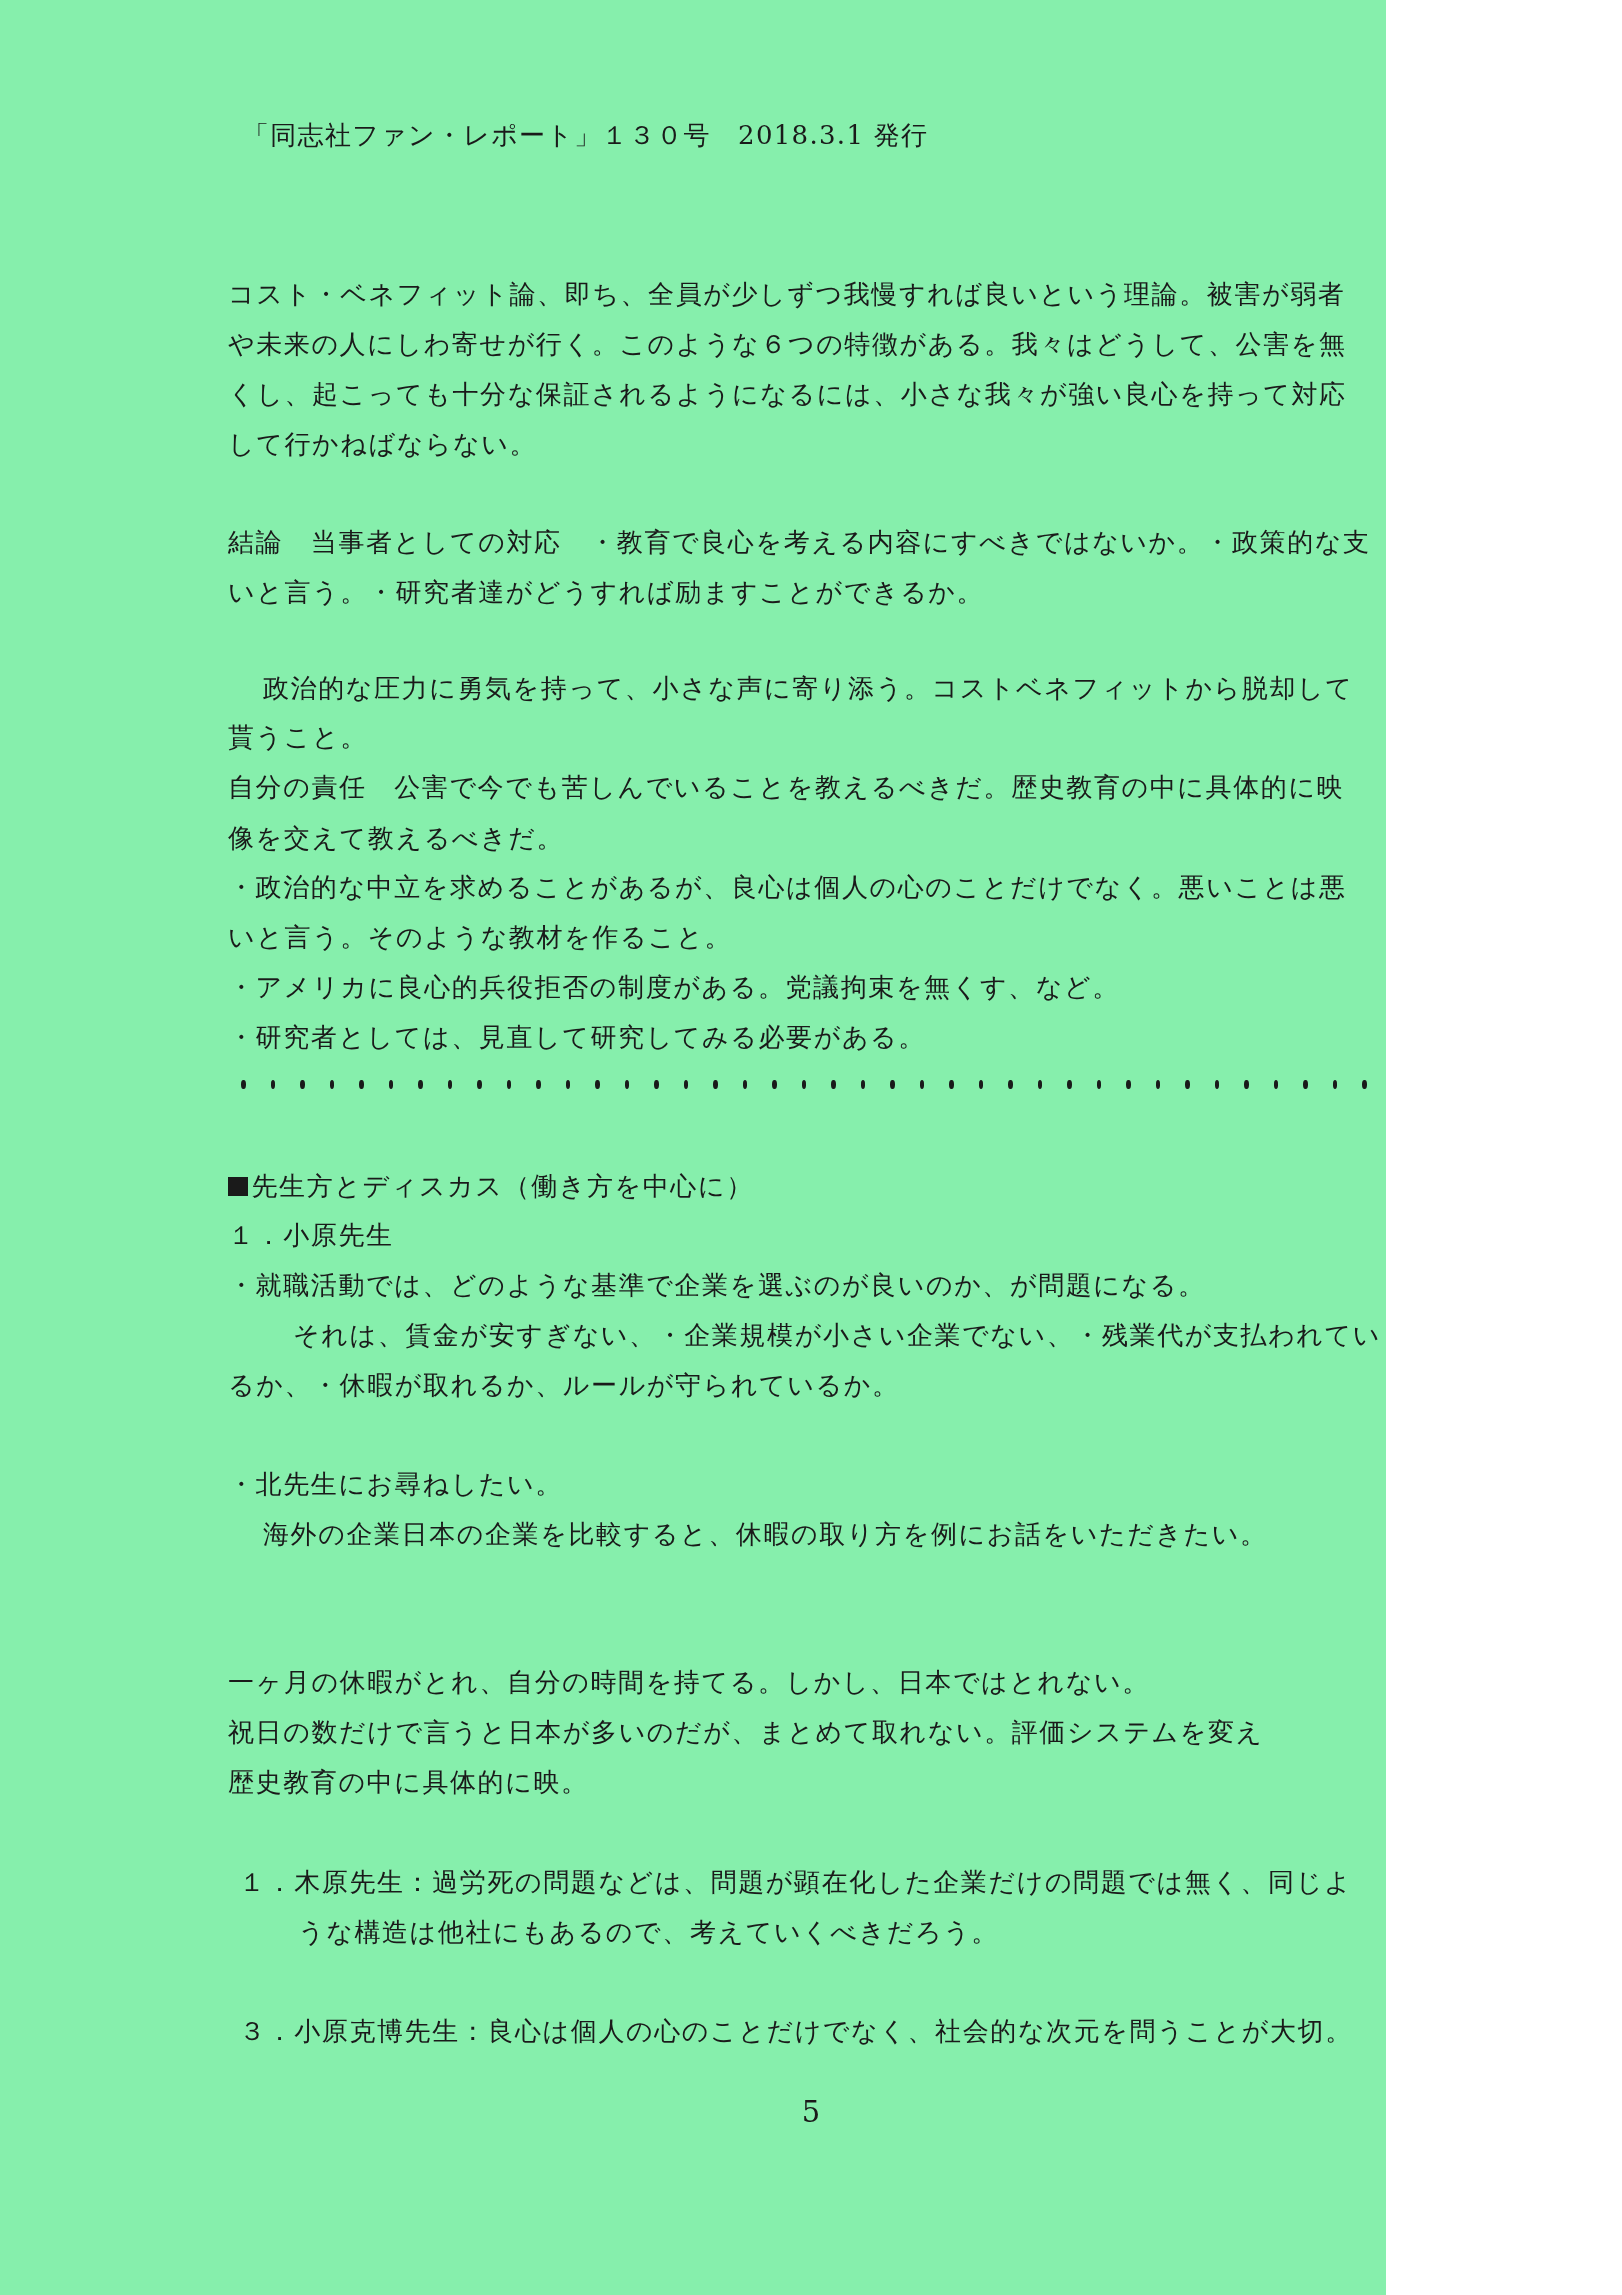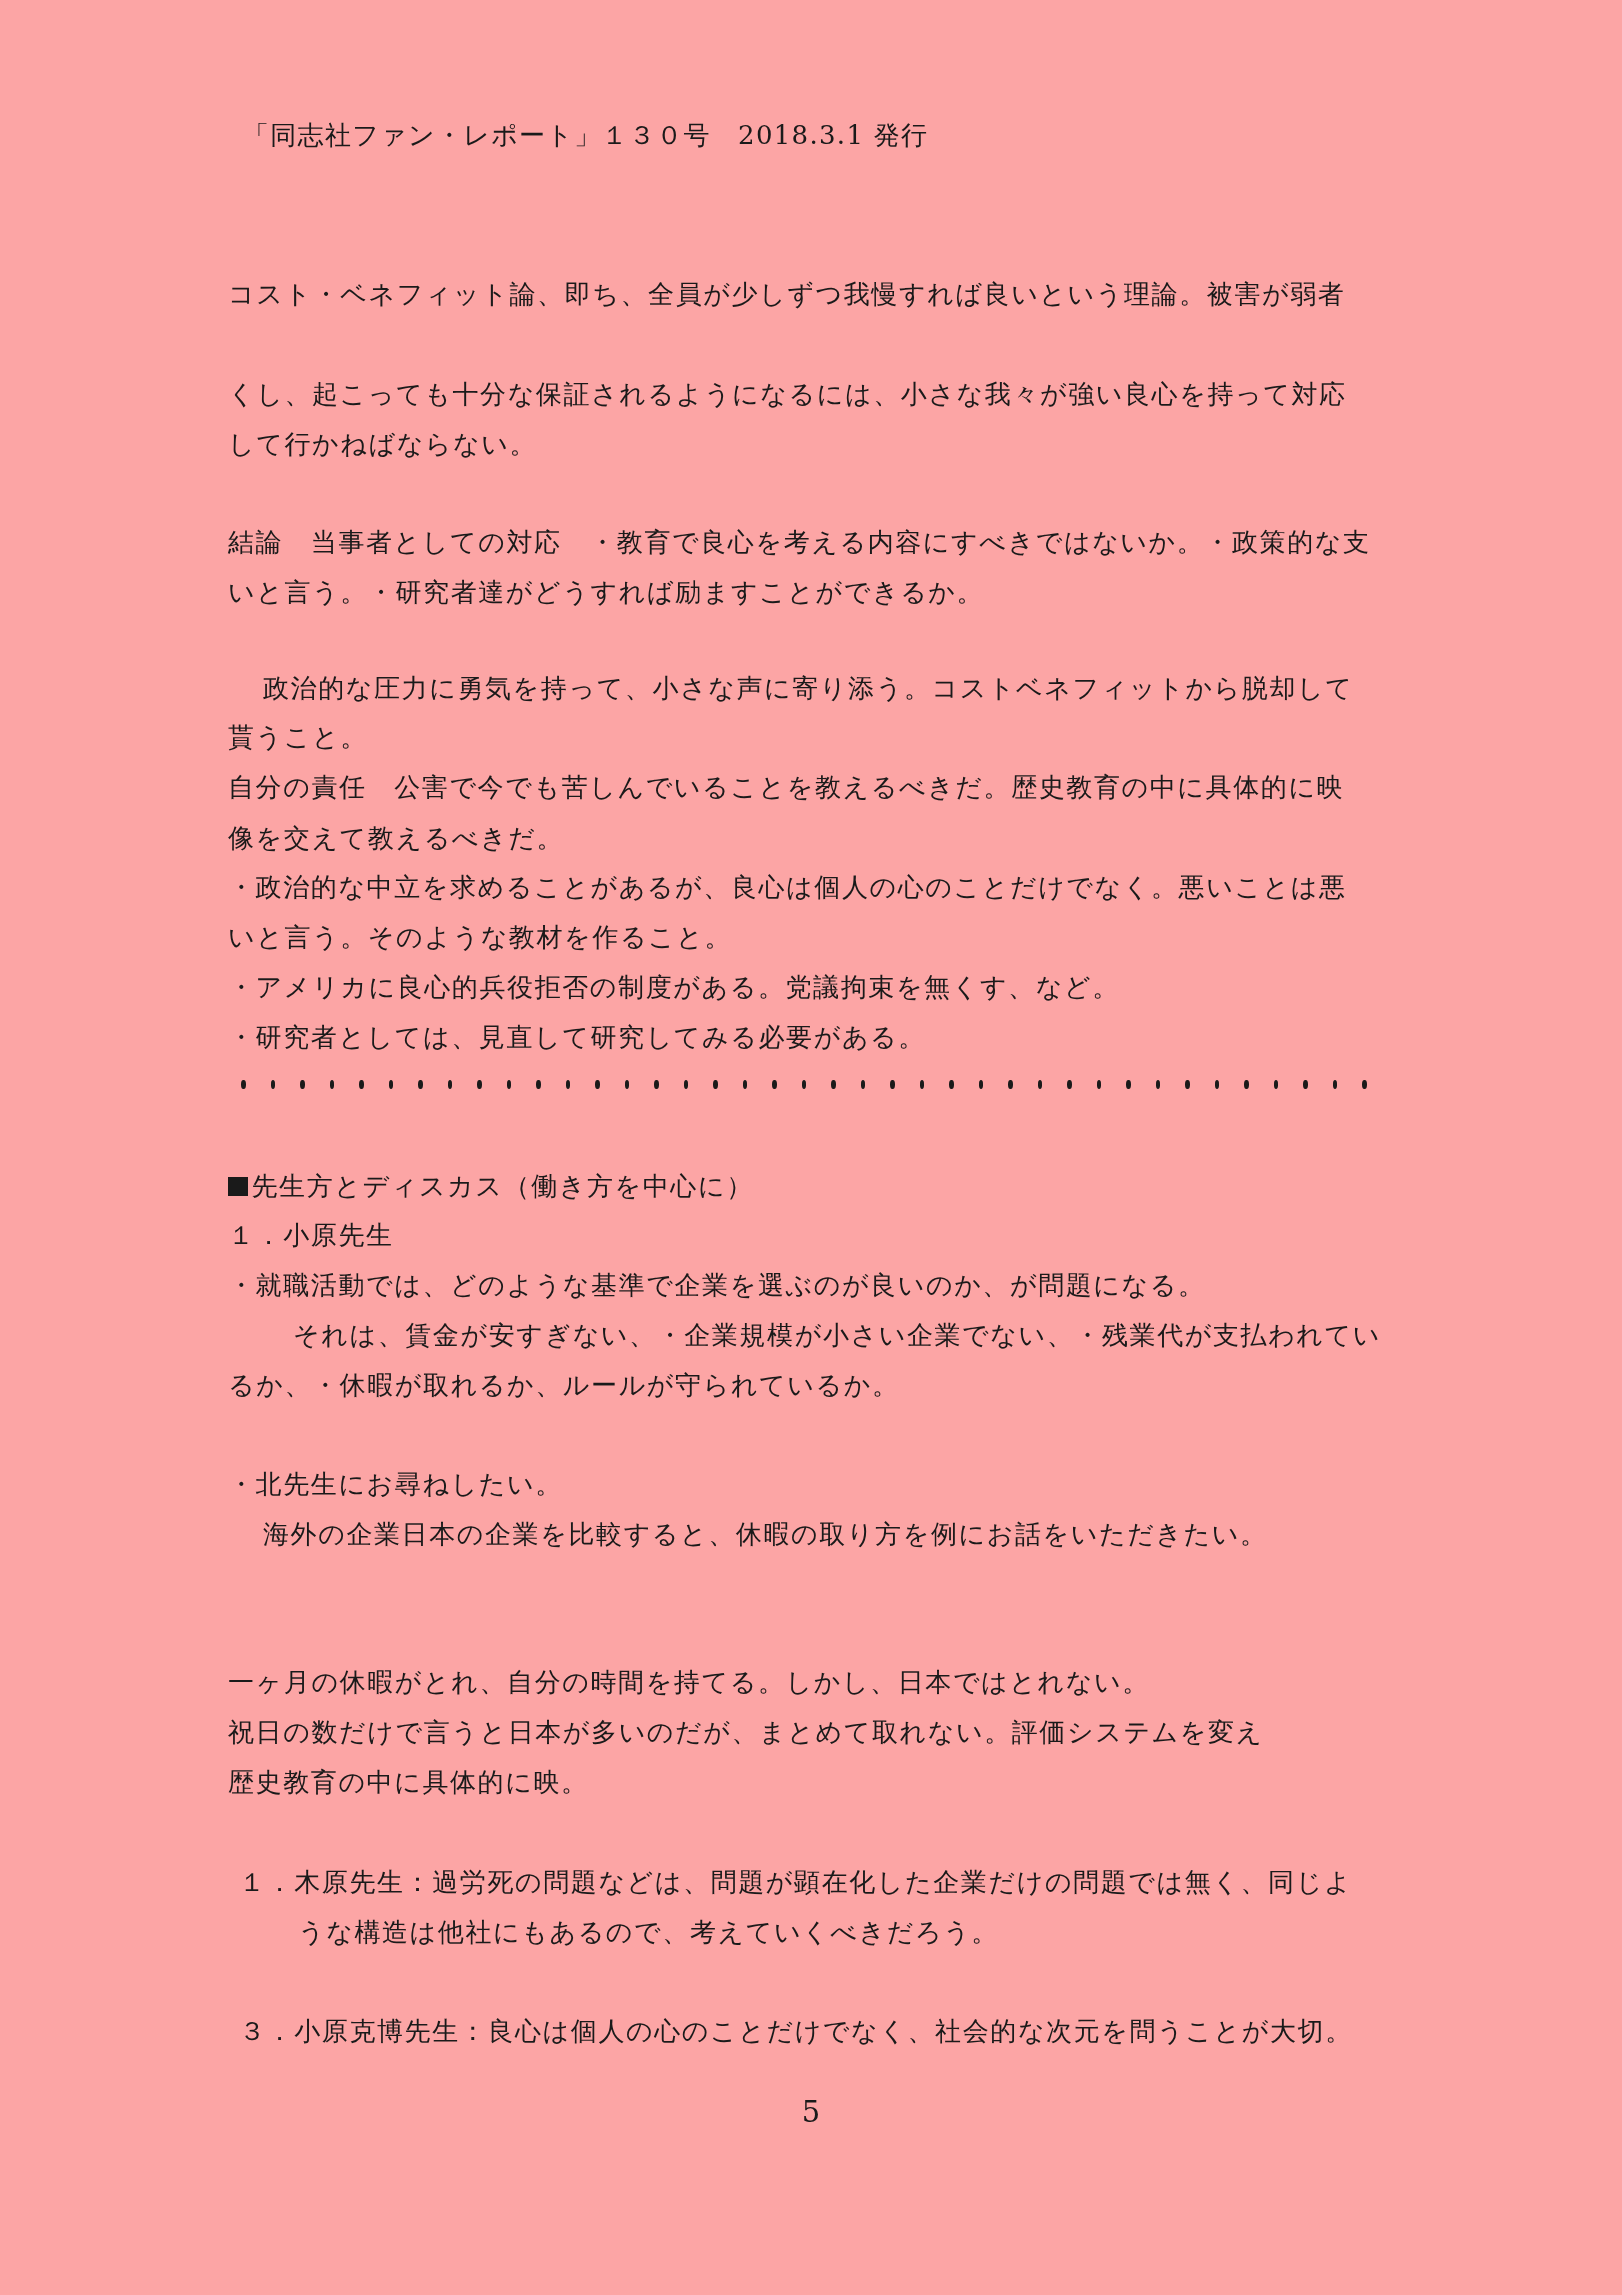--- a/index.html
+++ b/index.html
@@ -11,23 +11,23 @@
     width: 1622px;
     height: 2295px;
     position: relative;
     overflow: hidden;
     font-family: "DejaVu Serif", "Liberation Serif", serif;
     color: #1a1a1a;
   }
   .page {
     position: absolute;
     left: 0; top: 0;
-    width: 1622px;
+    width: 1386px;
     height: 2295px;
-    background: #fca5a5;
+    background: #86efac;
   }
   .line {
     position: absolute;
     left: 228px;
     font-size: 26px;
     line-height: 34px;
     height: 34px;
     white-space: nowrap;
     letter-spacing: 1.6px;
   }
@@ -75,20 +75,21 @@
   }
 </style>
 </head>
 <body>
 
 <div class="page">
 
   <div class="header-line">「同志社ファン・レポート」１３０号　2018.3.1 発行</div>
 
   <div class="line" style="top:277px">コスト・ベネフィット論、即ち、全員が少しずつ我慢すれば良いという理論。被害が弱者</div>
+  <div class="line" style="top:327px">や未来の人にしわ寄せが行く。このような６つの特徴がある。我々はどうして、公害を無</div>
   <div class="line" style="top:377px">くし、起こっても十分な保証されるようになるには、小さな我々が強い良心を持って対応</div>
   <div class="line" style="top:427px">して行かねばならない。</div>
 
   <div class="line" style="top:525px">結論　当事者としての対応　・教育で良心を考える内容にすべきではないか。・政策的な支</div>
   <div class="line" style="top:575px">いと言う。・研究者達がどうすれば励ますことができるか。</div>
 
   <div class="line indent1" style="top:671px">政治的な圧力に勇気を持って、小さな声に寄り添う。コストベネフィットから脱却して</div>
   <div class="line" style="top:720px">貰うこと。</div>
 
   <div class="line" style="top:770px">自分の責任　公害で今でも苦しんでいることを教えるべきだ。歴史教育の中に具体的に映</div>

